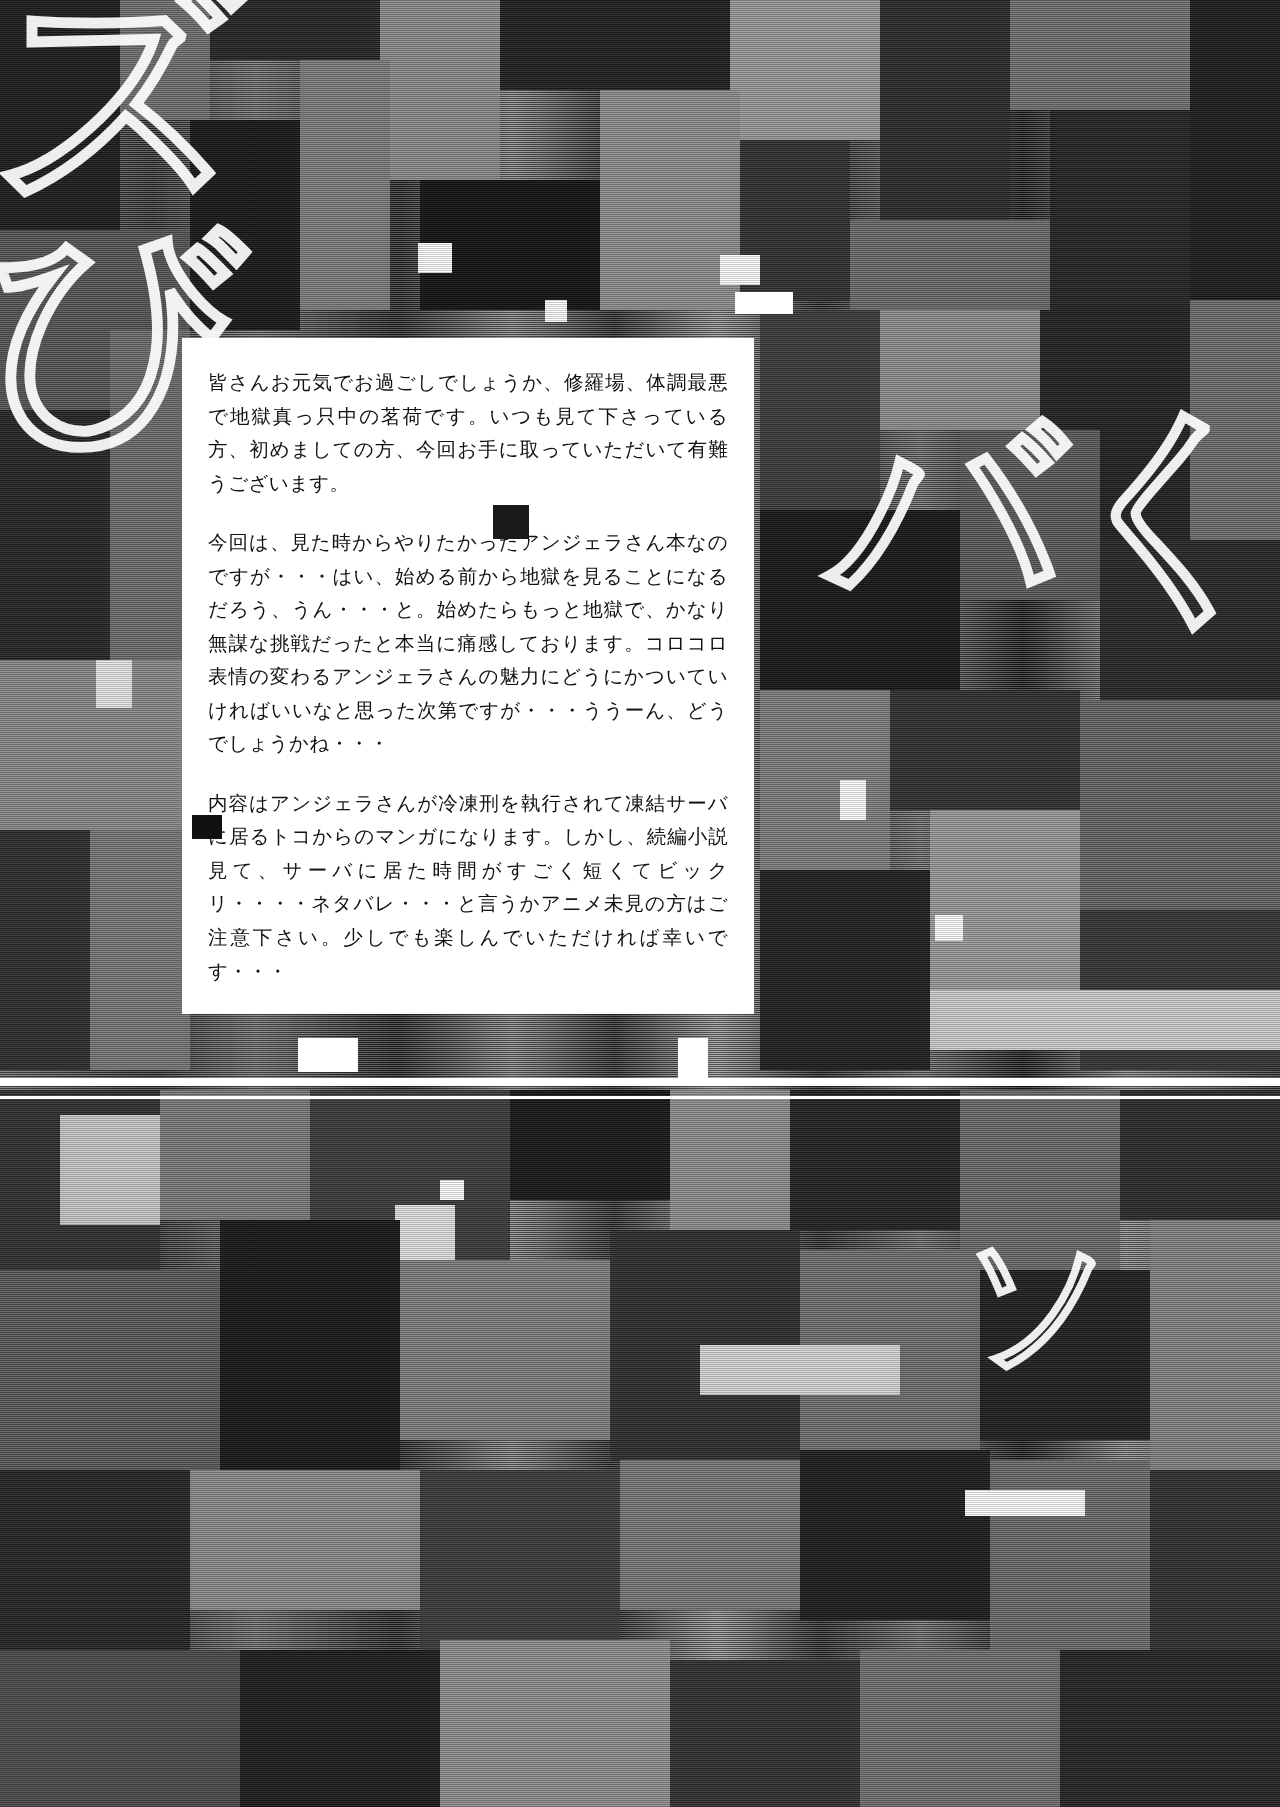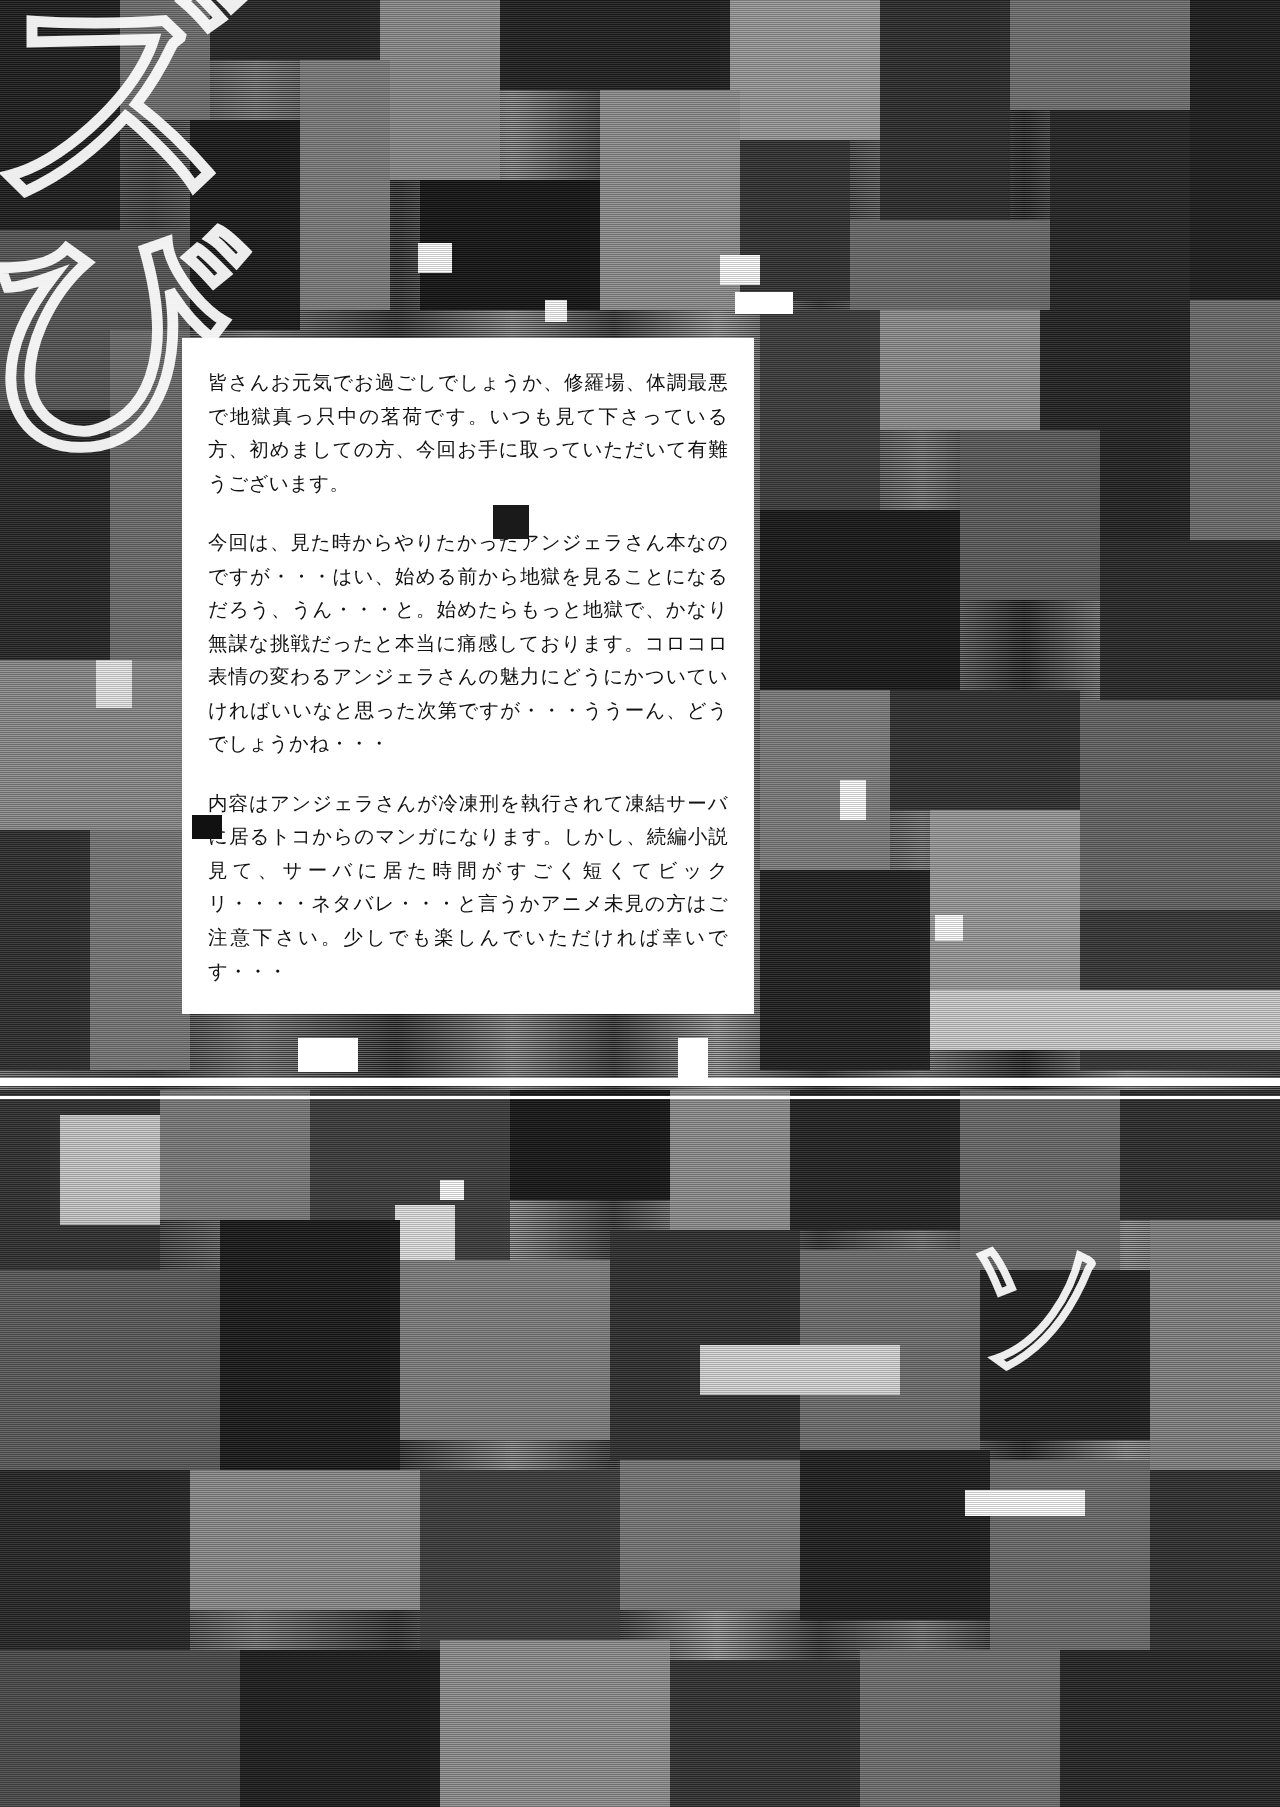--- a/index.html
+++ b/index.html
@@ -176,20 +176,21 @@
     <div class="blk" style="left:965px;top:1490px;width:120px;height:26px;background:#ffffff;"></div>
   </div>
 
   <div class="bg-base" style="background:repeating-linear-gradient(0deg, rgba(0,0,0,0.22) 0px, rgba(0,0,0,0.22) 1px, rgba(255,255,255,0.10) 1px, rgba(255,255,255,0.10) 2px);"></div>
 
   <div class="band-white" style="top:1078px;height:8px;"></div>
   <div class="band-white" style="top:1096px;height:3px;"></div>
 
   <div class="kana k1">ズ
 び</div>
+  <div class="kana k2">バく</div>
   <div class="kana k4">ソ</div>
 
   <div class="notch" style="left:298px;top:1038px;width:60px;height:34px;"></div>
   <div class="notch" style="left:678px;top:1038px;width:30px;height:48px;"></div>
   <div class="notch" style="left:735px;top:292px;width:58px;height:22px;"></div>
 
   <div class="card">
     <p>皆さんお元気でお過ごしでしょうか、修羅場、体調最悪で地獄真っ只中の茗荷です。いつも見て下さっている方、初めましての方、今回お手に取っていただいて有難うございます。</p>
     <p>今回は、見た時からやりたかったアンジェラさん本なのですが・・・はい、始める前から地獄を見ることになるだろう、うん・・・と。始めたらもっと地獄で、かなり無謀な挑戦だったと本当に痛感しております。コロコロ表情の変わるアンジェラさんの魅力にどうにかついていければいいなと思った次第ですが・・・ううーん、どうでしょうかね・・・</p>
     <p>内容はアンジェラさんが冷凍刑を執行されて凍結サーバに居るトコからのマンガになります。しかし、続編小説見て、サーバに居た時間がすごく短くてビックリ・・・・ネタバレ・・・と言うかアニメ未見の方はご注意下さい。少しでも楽しんでいただければ幸いです・・・</p>

